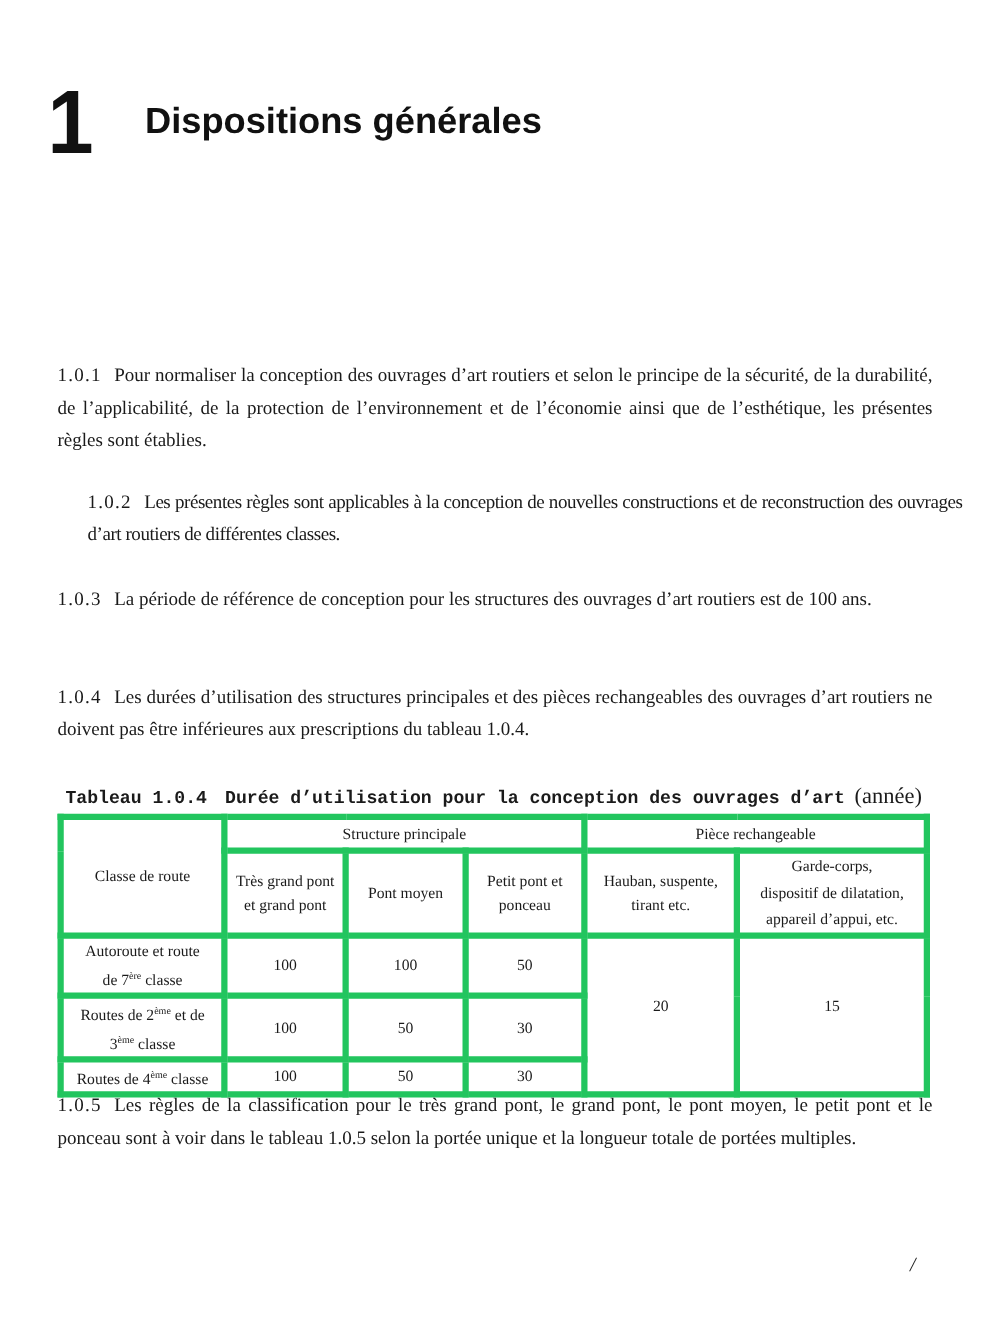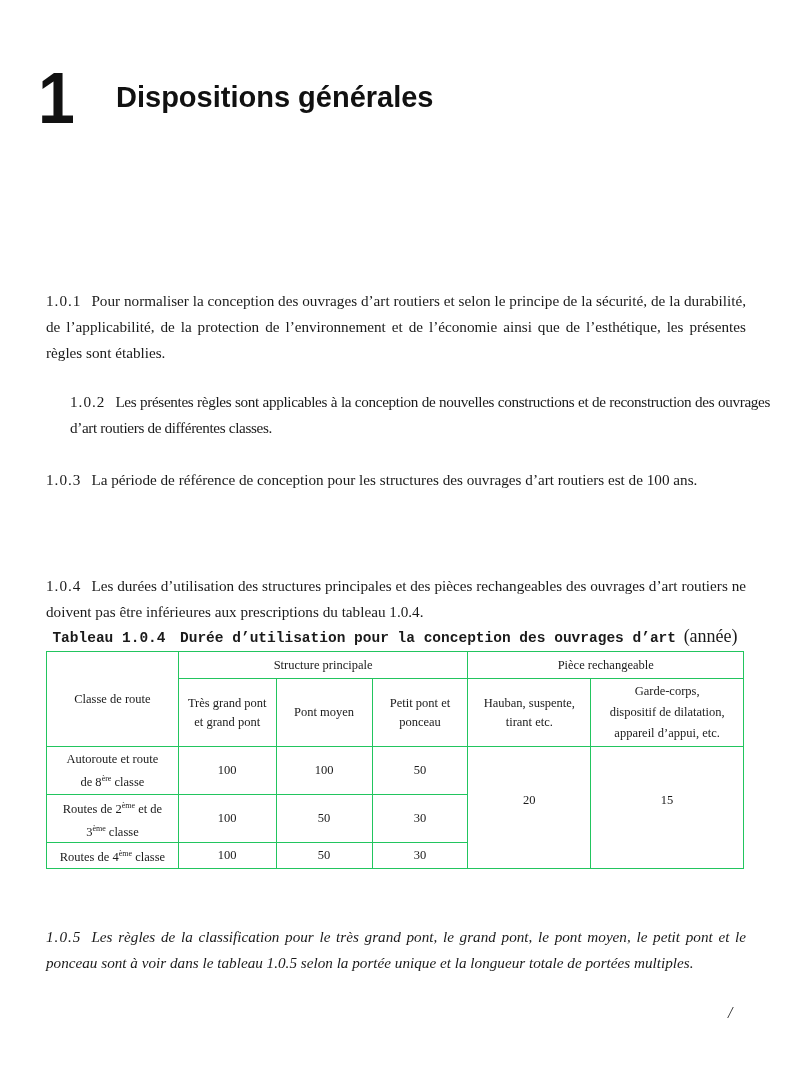--- a/index.html
+++ b/index.html
@@ -20,35 +20,35 @@
     }
     .para {
       position: absolute; left: 46px; width: 700px;
       font-size: 15.2px; line-height: 26px; text-align: justify;
       text-align-last: left;
     }
     .para .num { margin-right: 10px; letter-spacing: 1px; }
     #p1 { top: 288px; }
     #p2 { top: 389px; letter-spacing: -0.35px; margin-left: 24px; }
     #p3 { top: 467px; }
-    #p4 { top: 545px; margin-top: 28px; }
-    #p5 { top: 924px; font-style: italic; }
+    #p4 { top: 545px; }
+    #p5 { top: 872px; }
     .caption {
       position: absolute; left: 0; width: 790px; top: 626px;
       text-align: center; font-size: 14.5px; line-height: 20px;
     }
     .caption .b { font-weight: bold; font-family: Liberation Mono, monospace; }
     .caption .unit { font-size: 18px; margin-left: 4px; font-family: Liberation Serif, serif; }
     table.t {
       position: absolute; left: 46px; top: 651px; width: 698px;
       border-collapse: collapse; border: 1.8px solid #222;
       font-size: 12.5px; line-height: 19px;
     }
     table.t td {
-      border: 1px solid #22c55e; text-align: center; vertical-align: middle;
+      border: 5px solid #22c55e; text-align: center; vertical-align: middle;
       padding: 0 4px;
     }
     table.t sup { font-size: 8px; vertical-align: 5px; }
     .page-mark {
       position: absolute; left: 728px; top: 1004px;
       font-size: 16px; font-style: italic; color: #222;
     }
   </style>
 </head>
 <body>
@@ -107,21 +107,21 @@
     </td>
     <td style="line-height:21px">
       <span>Garde-corps,</span><br>
       <span>dispositif de dilatation,</span><br>
       <span>appareil d’appui, etc.</span>
     </td>
   </tr>
   <tr style="height:48px">
     <td>
       <span>Autoroute et route</span><br>
-      <span>de 8</span><sup>ère</sup><span> classe</span>
+      <span>de 7</span><sup>ère</sup><span> classe</span>
     </td>
     <td>100</td>
     <td>100</td>
     <td>50</td>
     <td rowspan="3" style="padding-bottom:14px">20</td>
     <td rowspan="3" style="padding-bottom:14px">15</td>
   </tr>
   <tr style="height:48px">
     <td>
       <span>Routes de 2</span><sup>ème</sup><span> et de</span><br>

